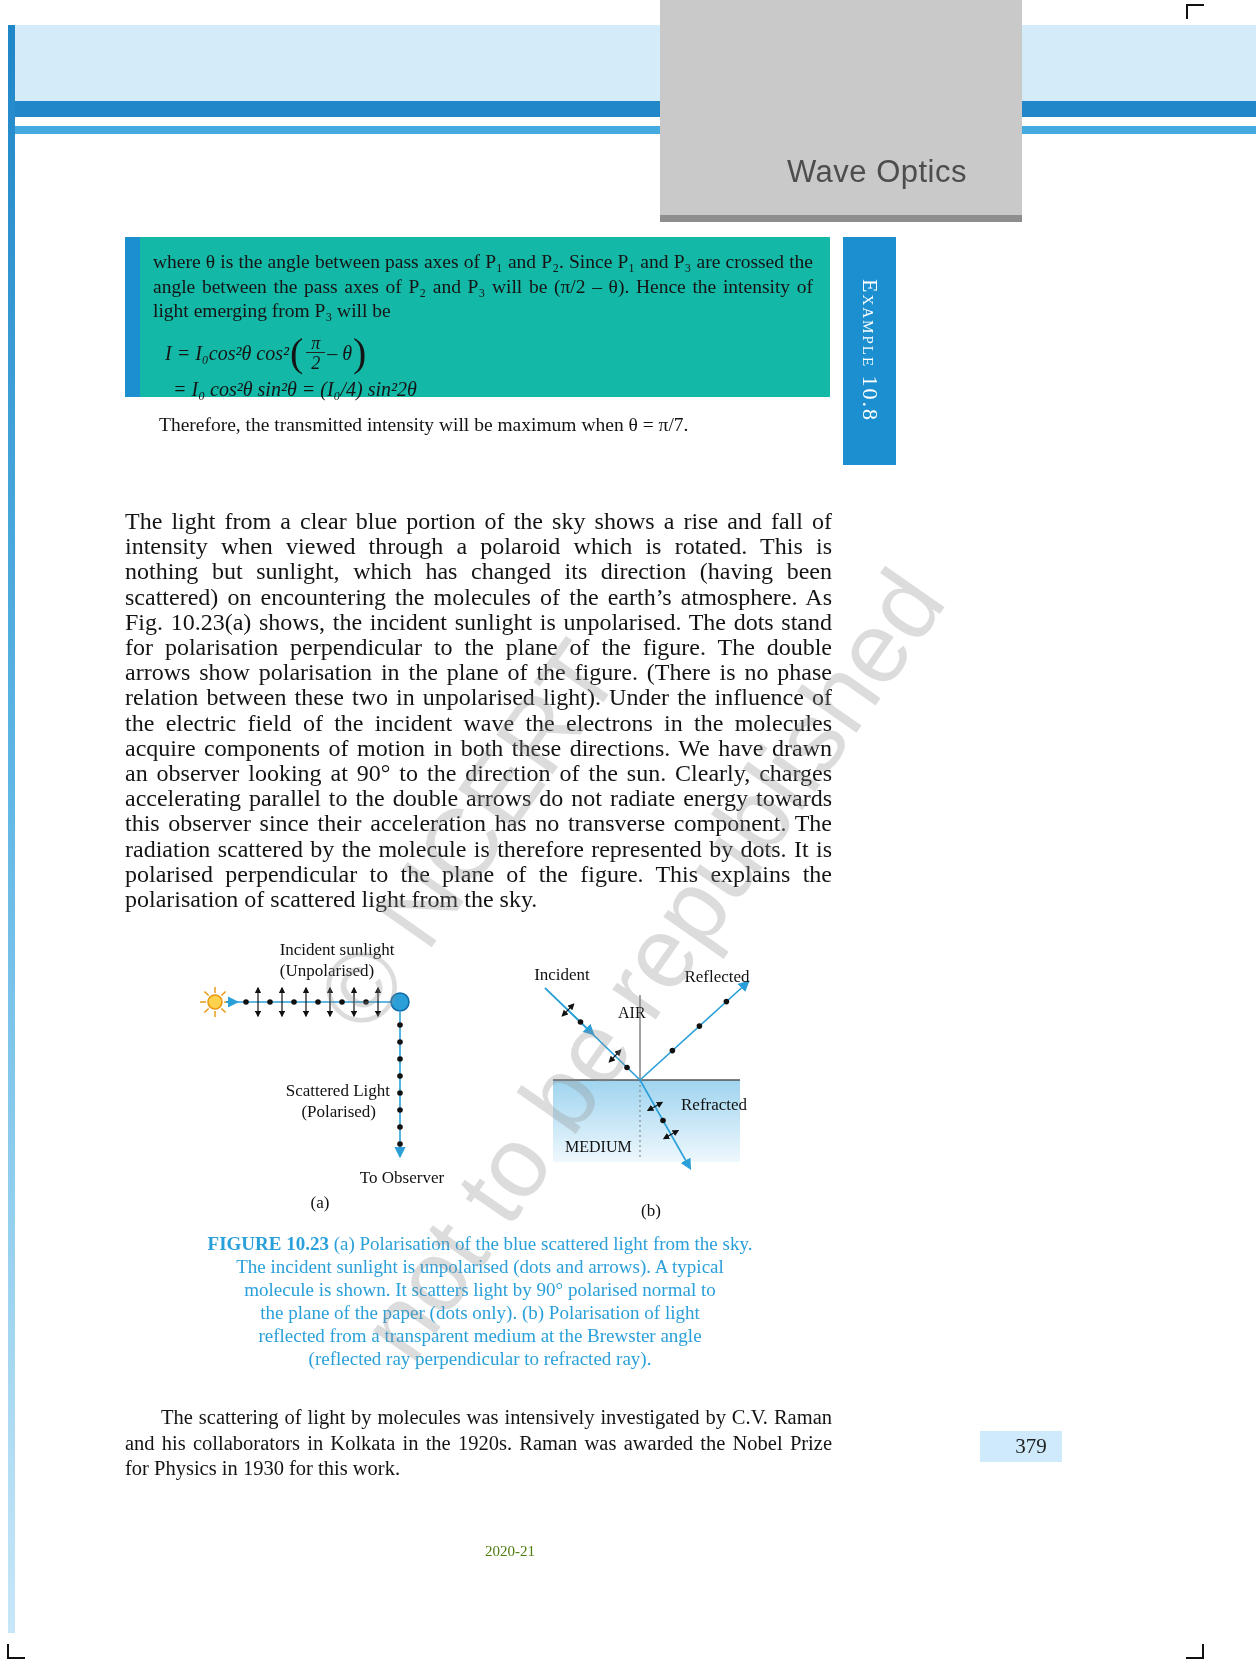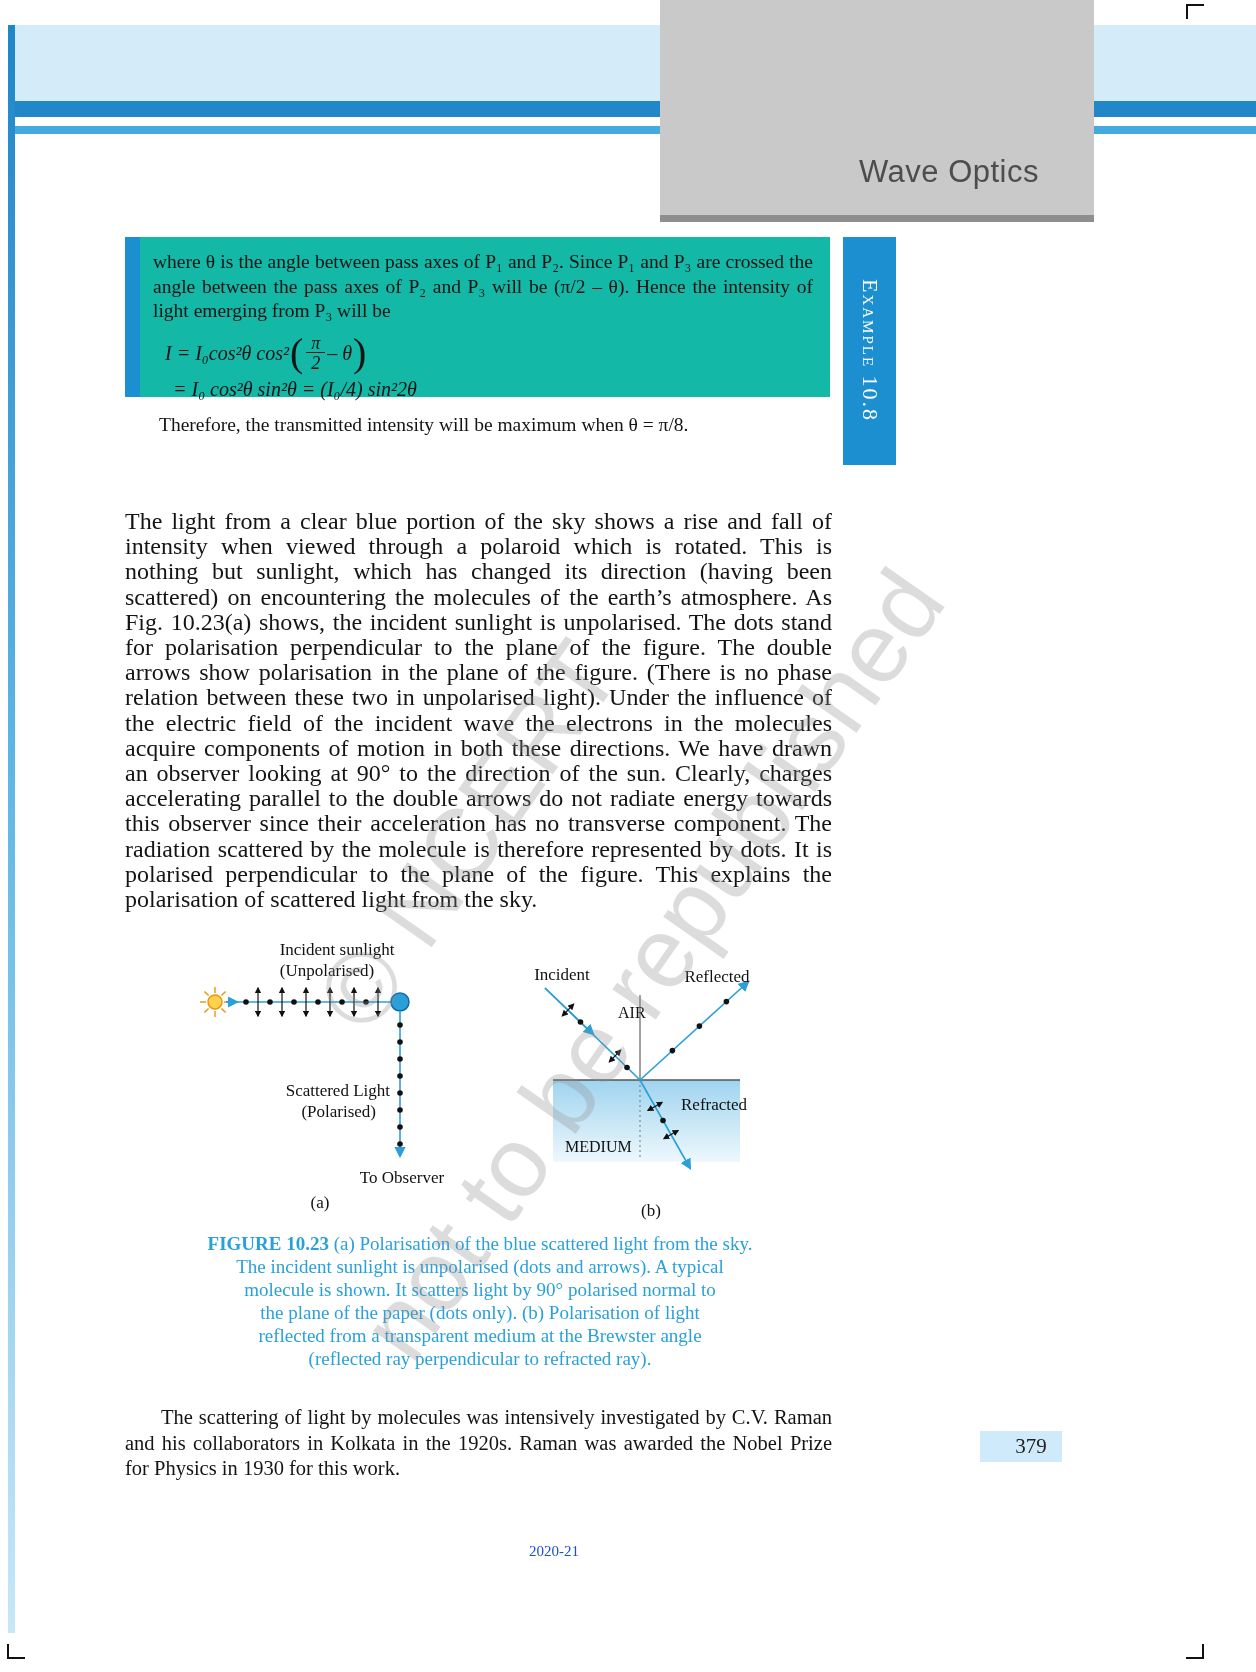--- a/index.html
+++ b/index.html
@@ -3,21 +3,21 @@
 <meta charset="utf-8">
 <style>
   html,body{margin:0;padding:0;}
   .page{position:relative;width:1256px;height:1672px;background:#ffffff;overflow:hidden;
         font-family:"Liberation Serif", serif;color:#141414;}
 
   
   .band-light{position:absolute;left:8px;top:25px;width:1248px;height:76px;background:#d4ecfa;}
   .stripe1{position:absolute;left:8px;top:101px;width:1248px;height:16px;background:#2287c8;}
   .stripe2{position:absolute;left:8px;top:126px;width:1248px;height:8px;background:#45aadf;}
-  .header-box{position:absolute;left:660px;top:0;width:434px;height:222px;background:#c9c9c9;z-index:3;}
+  .header-box{position:absolute;left:660px;top:0;width:362px;height:222px;background:#c9c9c9;z-index:3;}
   .header-title{position:absolute;right:55px;bottom:32px;font-family:"Liberation Sans",sans-serif;
         font-size:31px;color:#4d4d4d;letter-spacing:.5px;}
   .header-bottom-strip{position:absolute;left:0;bottom:0;width:100%;height:7px;background:#8e8e8e;}
   .left-bar{position:absolute;left:8px;top:25px;width:7px;height:1608px;z-index:2;
         background:linear-gradient(180deg,#1f86c8 0%,#5cb5e4 45%,#c7e7f8 100%);}
 
   
   .example-box{position:absolute;left:125px;top:237px;width:705px;height:160px;background:#14b8a6;}
   .example-accent{position:absolute;left:0;top:0;width:15px;height:100%;background:#1b8fd0;}
   .example-content{position:absolute;left:28px;top:13px;width:660px;font-size:19.5px;line-height:24.5px;}
@@ -45,21 +45,21 @@
   .dlabel-small{font-family:"Liberation Serif",serif;font-size:16px;fill:#111;}
   .figure-caption{position:absolute;left:135px;top:1232px;width:690px;text-align:center;
         color:#2aa0da;font-size:19px;line-height:23px;}
   .figure-caption b{font-weight:bold;font-family:Liberation Serif, serif;}
 
   
   .closing-para{position:absolute;left:125px;top:1393px;width:707px;font-size:20.5px;line-height:25.5px;
         text-align:justify;text-indent:36px;margin-top:12px;}
   .page-number{position:absolute;left:980px;top:1431px;width:62px;height:31px;background:#cfeafa;
         display:flex;align-items:center;justify-content:center;font-size:21px;color:#222;padding-left:20px;}
-  .footer{position:absolute;left:0;top:1543px;width:1020px;text-align:center;font-size:15px;color:#1d4ed8;padding-left:44px;}
+  .footer{position:absolute;left:0;top:1543px;width:1020px;text-align:center;font-size:15px;color:#4d7c0f;}
 
   
   .watermark{position:absolute;left:60px;top:420px;width:1000px;height:960px;display:flex;
         flex-direction:column;align-items:center;justify-content:center;gap:110px;
         transform:rotate(-55deg);pointer-events:none;z-index:6;color:#8f8f8f;opacity:.30;
         font-family:"Liberation Sans",sans-serif;}
   .wm1{font-size:100px;white-space:nowrap;}
   .wm2{font-size:100px;white-space:nowrap;}
 
   
@@ -90,21 +90,21 @@
         <span>I = I₀cos²θ cos²</span>
         <span class="bigparen">(</span>
         <span class="frac">
           <span class="num">π</span>
           <span class="den">2</span>
         </span>
         <span>– θ</span>
         <span class="bigparen">)</span>
       </div>
       <div class="formula2">= I₀ cos²θ  sin²θ = (I₀/4) sin²2θ</div>
-      <p class="example-closing">Therefore, the transmitted intensity will be maximum when θ = π/8.</p>
+      <p class="example-closing">Therefore, the transmitted intensity will be maximum when θ = π/7.</p>
     </div>
   </div>
   <div class="example-side">
     <span>Example 10.8</span>
   </div>
 
   <div class="body-text">The light from a clear blue portion of the sky shows a rise and fall of intensity when viewed through a polaroid which is rotated. This is nothing but sunlight, which has changed its direction (having been scattered) on encountering the molecules of the earth’s atmosphere. As Fig. 10.23(a) shows, the incident sunlight is unpolarised. The dots stand for polarisation perpendicular to the plane of the figure. The double arrows show polarisation in the plane of the figure. (There is no phase relation between these two in unpolarised light). Under the influence of the electric field of the incident wave the electrons in the molecules acquire components of motion in both these directions. We have drawn an observer looking at 90° to the direction of the sun. Clearly, charges accelerating parallel to the double arrows do not radiate energy towards this observer since their acceleration has no transverse component. The radiation scattered by the molecule is therefore represented by dots. It is polarised perpendicular to the plane of the figure. This explains the polarisation of scattered light from the sky.</div>
 
   <svg class="fig-svg" style="left:170px;top:930px;" width="300" height="290" viewBox="0 0 300 290">
     <defs>

